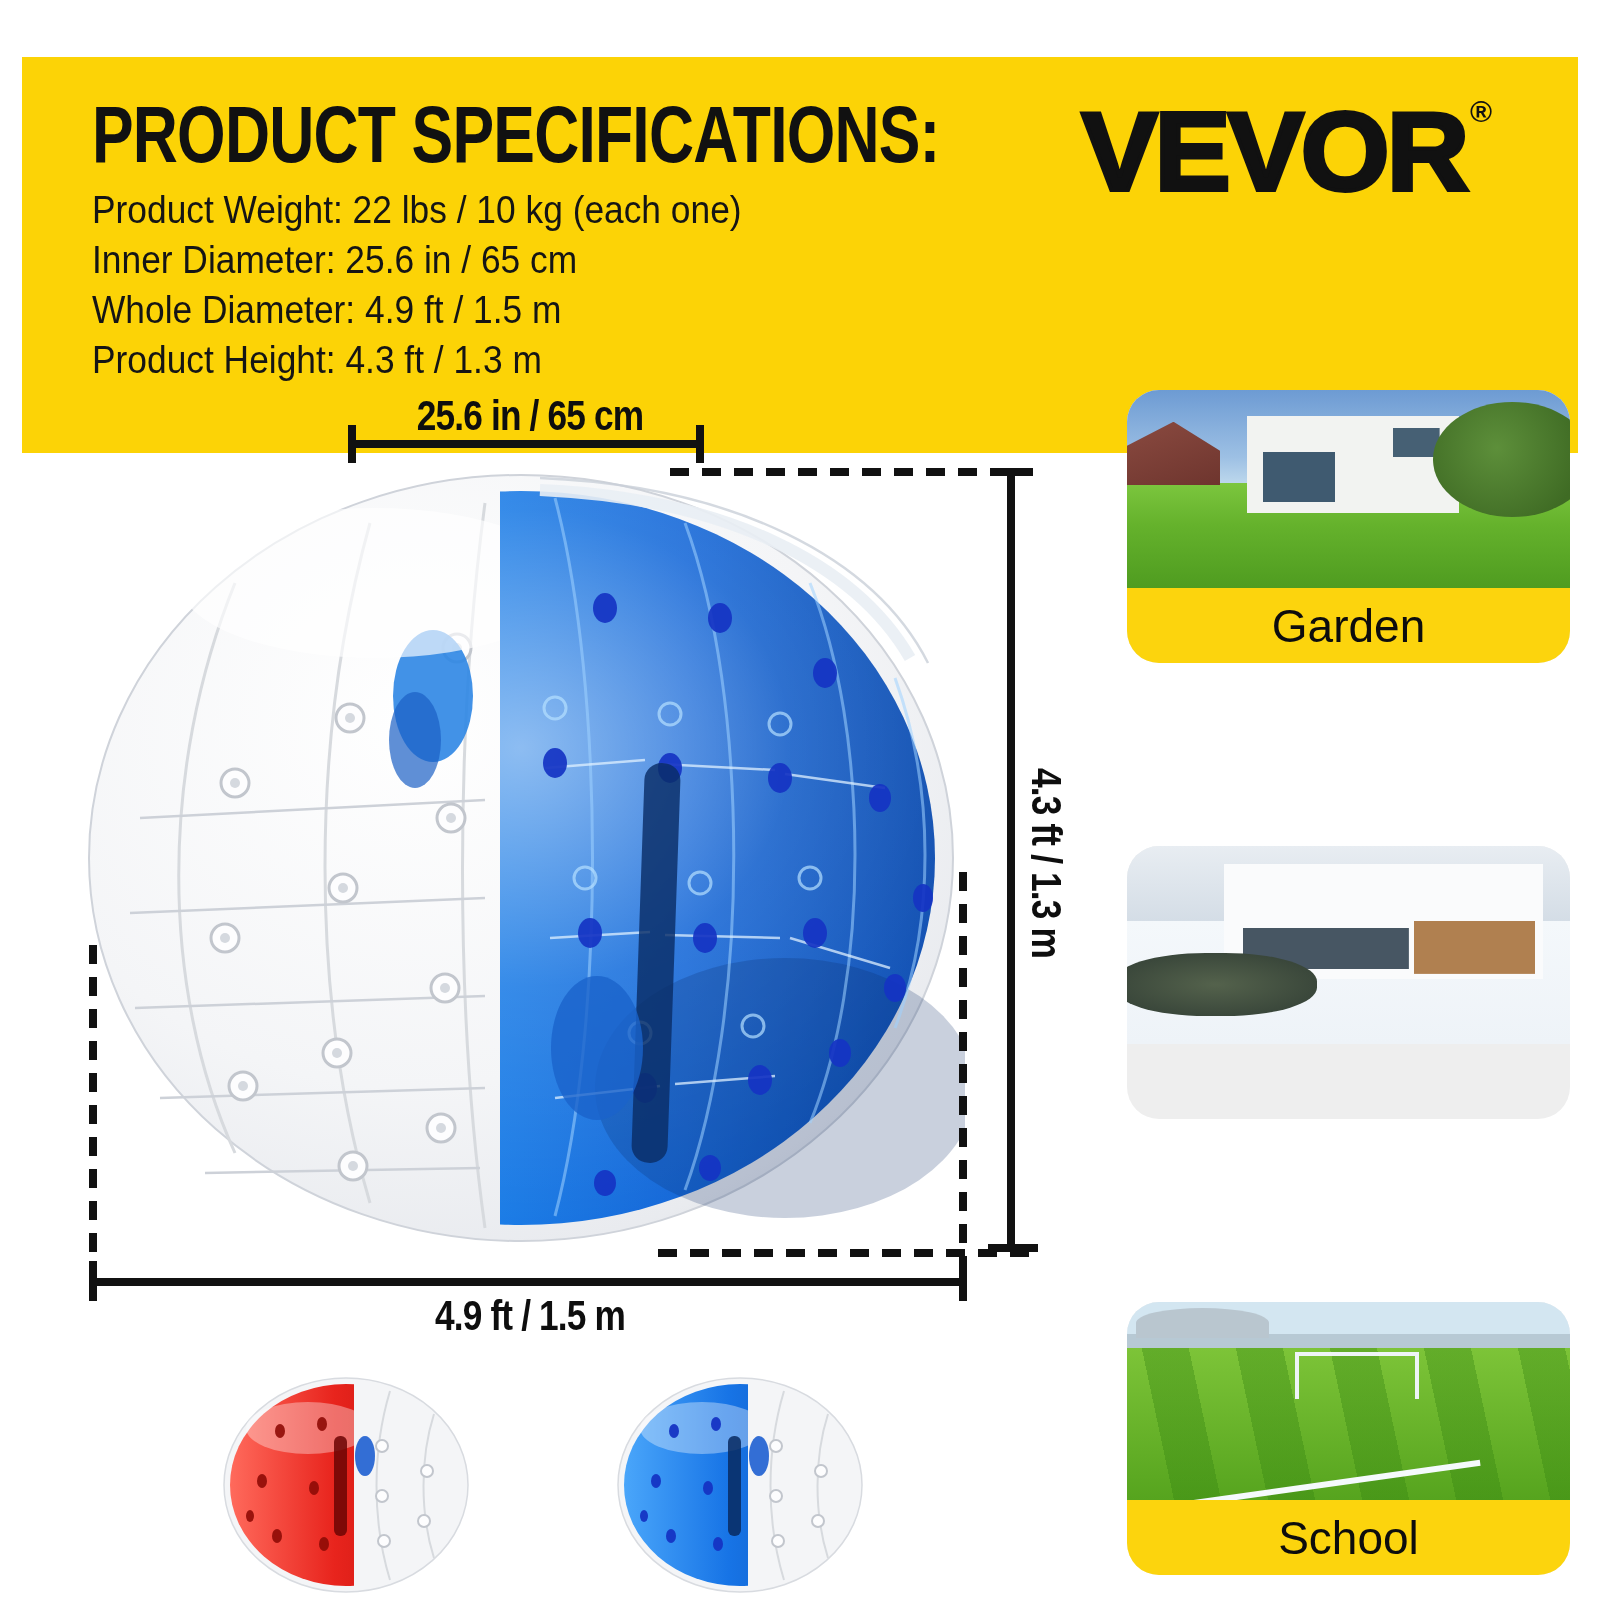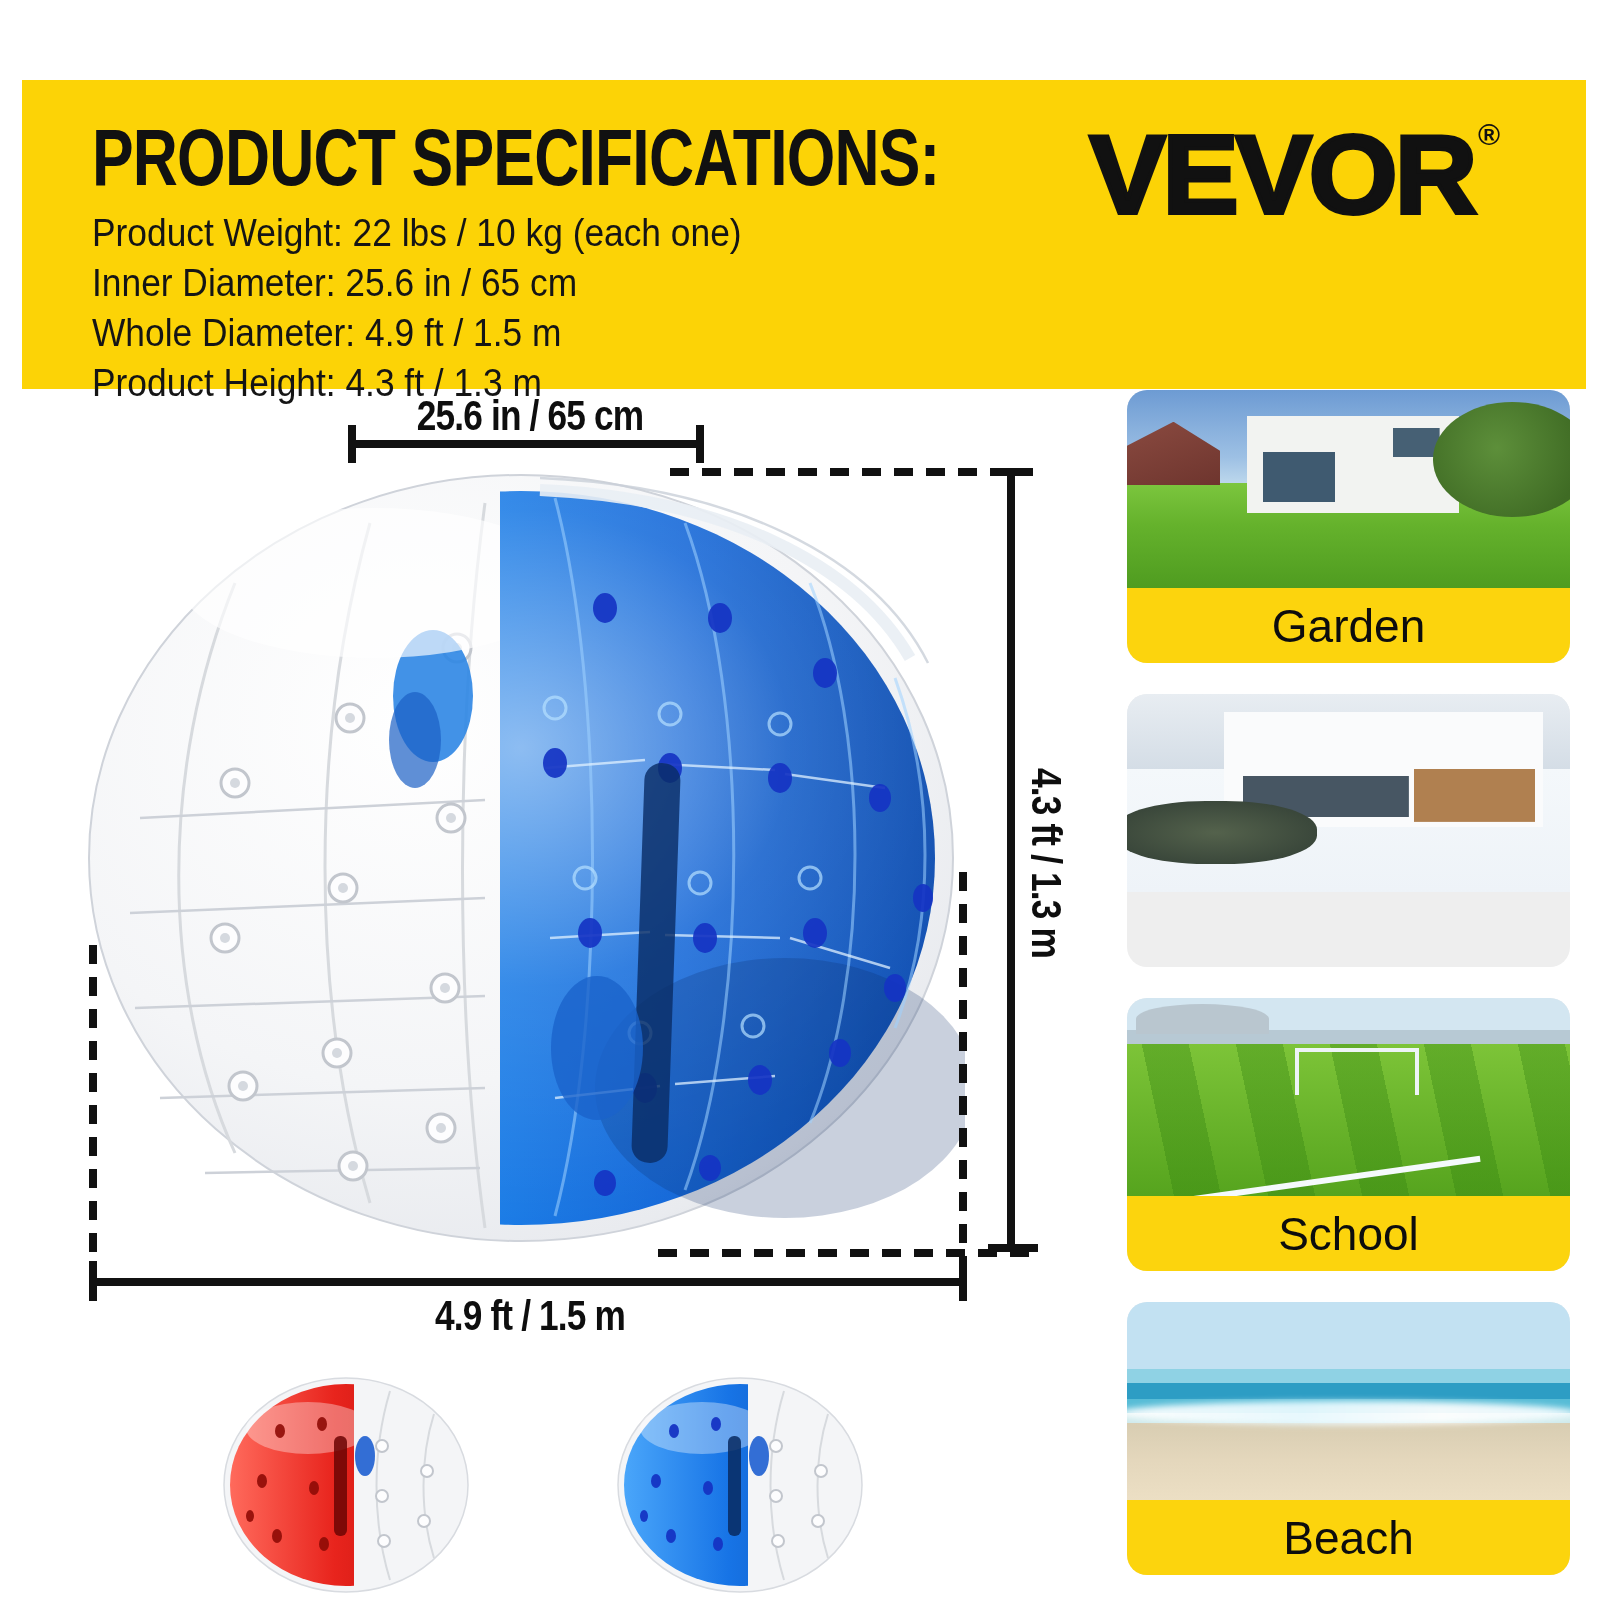--- a/index.html
+++ b/index.html
@@ -1,21 +1,21 @@
 <!DOCTYPE html>
 <html style="--brand-yellow: #FCD306; --label-yellow: #FCD40D; --annotation-black: #111111; --ball-blue: #1E85EC; --ball-blue-dark: #1534C4; --ball-red: #E31B12; --ball-red-dark: #8F0B06;"><head>
 <meta charset="utf-8">
 <style>
   html,body{margin:0;padding:0;background:#fff;}
   #page{position:relative;width:1600px;height:1600px;background:#fff;overflow:hidden;
         font-family:"Liberation Sans","DejaVu Sans",sans-serif;color:#111;}
 
   
-  .banner{position:absolute;left:22px;top:80px;width:1556px;height:309px;
-          background:var(--brand-yellow,#FCD306);padding-left:8px;}
+  .banner{position:absolute;left:22px;top:57px;width:1556px;height:396px;
+          background:var(--brand-yellow,#FCD306);}
   .banner-title{position:absolute;left:70px;top:32px;font-size:80px;font-weight:bold;
           letter-spacing:-1px;white-space:nowrap;transform:scaleX(.78);transform-origin:0 0;}
   .banner-specs{position:absolute;left:70px;top:128px;font-size:38px;line-height:50px;
           transform:scaleX(.93);transform-origin:0 0;color:#151515;white-space:nowrap;}
   .brand{position:absolute;top:30px;right:86px;white-space:nowrap;text-align:center;}
   .brand-logo{display:inline-block;font-size:112px;font-weight:bold;letter-spacing:-3px;
           -webkit-text-stroke:4px #111;transform:scaleX(1.02);transform-origin:100% 0;}
   .brand-reg{display:inline-block;font-size:30px;font-weight:bold;vertical-align:top;
           margin-top:8px;margin-left:4px;}
 
@@ -34,21 +34,21 @@
 
   
   .main-ball{position:absolute;left:85px;top:468px;width:880px;height:780px;}
   .small-ball{position:absolute;width:248px;height:218px;}
   .small-ball.red{left:222px;top:1376px;}
   .small-ball.blue{left:616px;top:1376px;}
 
   
   .cards{position:absolute;left:1127px;top:390px;width:443px;height:1185px;
          display:flex;flex-direction:column;justify-content:space-between;}
-  .card{position:relative;width:443px;height:273px;border-radius:20px;overflow:hidden;
+  .card{position:relative;width:443px;height:273px;border-radius:32px;overflow:hidden;
         background:#eee;}
   .card-photo{position:absolute;left:0;top:0;right:0;height:198px;overflow:hidden;}
   .card-band{position:absolute;left:0;bottom:0;right:0;height:75px;
         background:var(--label-yellow,#FCD40D);display:flex;align-items:center;justify-content:center;}
   .card-band span{font-size:46px;color:#0d0d0d;}
 
   
   .ph{position:absolute;inset:0;}
   .ph-garden{background:linear-gradient(#6d9bd3 0%,#9dc0e4 34%,#bcd7ec 47%,#7cc63e 47%,#65b22c 68%,#4f9c20 100%);}
   .g-house{position:absolute;left:27%;top:13%;width:48%;height:49%;background-color:#f2f3f1;
@@ -375,25 +375,15 @@
           <div class="sc-dome"></div>
           <div class="sc-goal"></div>
           <div class="sc-line"></div>
         </div>
       </div>
       <div class="card-band">
         <span>School</span>
       </div>
     </div>
 
-    <div class="card">
-      <div class="card-photo">
-        <div class="ph ph-beach">
-          <div class="b-foam"></div>
-        </div>
-      </div>
-      <div class="card-band">
-        <span>Beach</span>
-      </div>
-    </div>
 
   </div>
 </div>
 
 </body></html>

